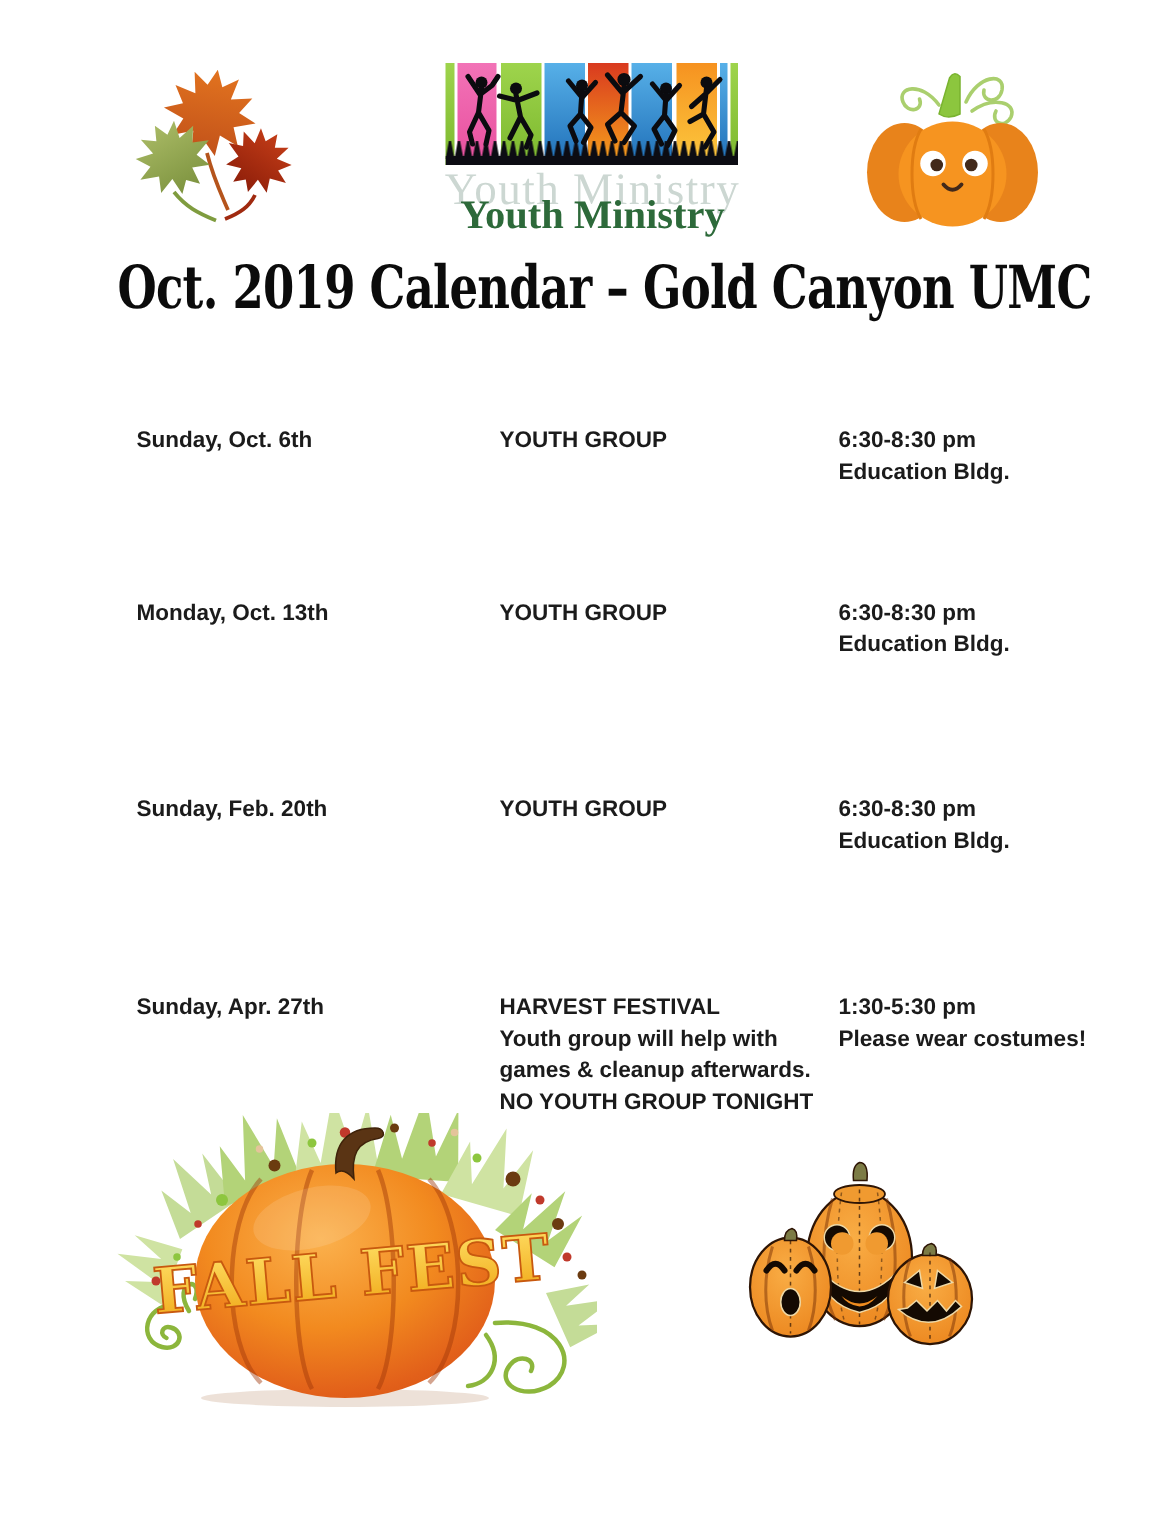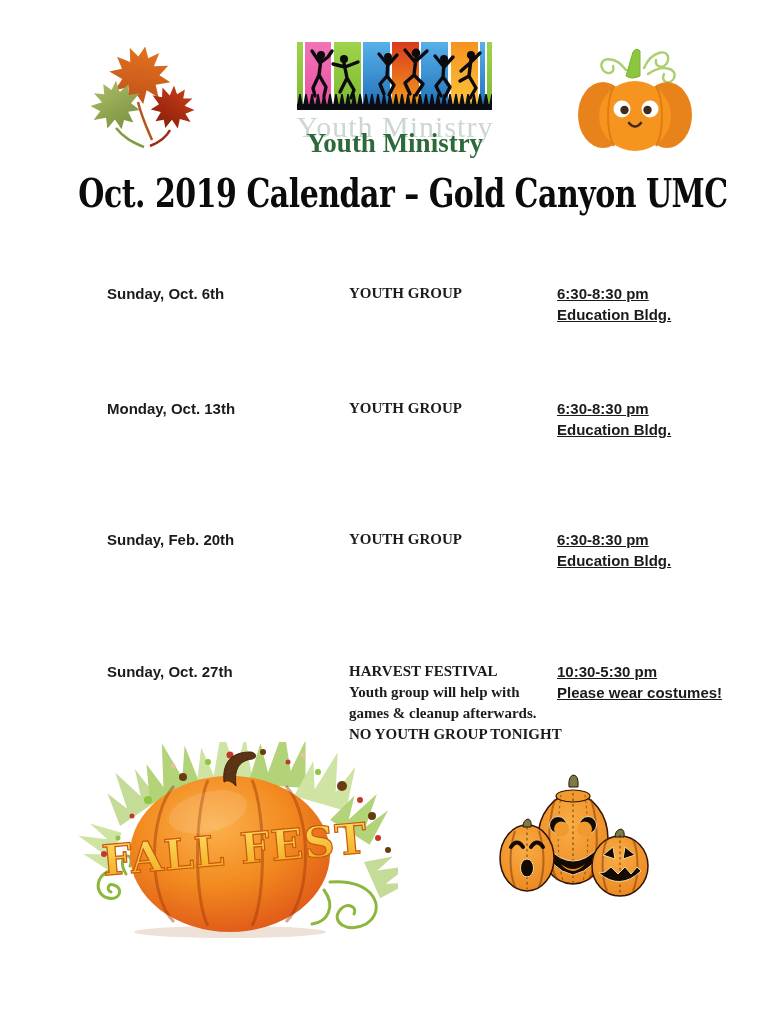--- a/index.html
+++ b/index.html
@@ -25,24 +25,24 @@
       font-family:"Liberation Serif",serif;font-size:30px;letter-spacing:1px;color:#ccd7d2;}
   .logo-label{position:absolute;left:300px;top:128px;width:190px;text-align:center;
       font-family:"Liberation Serif",serif;font-size:27px;font-weight:bold;color:#2d6a3a;}
   
   .title{position:absolute;left:0;top:170px;width:780px;text-align:center;padding-left:26px;
       box-sizing:border-box;font-family:"DejaVu Serif",serif;font-weight:bold;font-size:30px;
       letter-spacing:-0.5px;color:#0b0b0b;transform:scaleY(1.32);transform-origin:top center;}
   
   .row{position:absolute;left:0;width:780px;}
   .cell{position:absolute;top:0;white-space:pre-line;font-weight:bold;font-size:15px;
-        line-height:21px;color:#1b1b1b;margin-left:16px;}
+        line-height:21px;color:#1b1b1b;}
   .col-date{left:91px;width:215px;}
-  .col-event{left:333px;width:215px;font-family:Liberation Serif, serif;}
-  .col-time{left:541px;width:215px;text-decoration:underline;}
+  .col-event{left:333px;width:215px;}
+  .col-time{left:559px;width:215px;}
   .r1{top:283px;}.r2{top:398px;}.r3{top:529px;}.r4{top:661px;}
   
   .art{position:absolute;}
   .leaves-art{left:86px;top:44px;}
   .pumpkin-art{left:576px;top:40px;}
   .fallfest-art{left:78px;top:742px;}
   .jack-art{left:497px;top:765px;}
 </style>
 </head>
 <body>
@@ -153,26 +153,26 @@
       <div class="cell col-time">6:30-8:30 pm
 Education Bldg.</div>
     </div>
     <div class="row r3">
       <div class="cell col-date">Sunday, Feb. 20th</div>
       <div class="cell col-event">YOUTH GROUP</div>
       <div class="cell col-time">6:30-8:30 pm
 Education Bldg.</div>
     </div>
     <div class="row r4">
-      <div class="cell col-date">Sunday, Oct. 27th</div>
+      <div class="cell col-date">Sunday, Apr. 27th</div>
       <div class="cell col-event">HARVEST FESTIVAL
 Youth group will help with
 games &amp; cleanup afterwards.
 NO YOUTH GROUP TONIGHT</div>
-      <div class="cell col-time">10:30-5:30 pm
+      <div class="cell col-time">1:30-5:30 pm
 Please wear costumes!</div>
     </div>
   </div>
 
   <svg class="art fallfest-art" width="320" height="200" viewBox="0 0 320 200">
     <defs>
       <radialGradient id="pg" cx="0.42" cy="0.32" r="0.85">
         <stop offset="0" stop-color="#fbb14d"></stop>
           <stop offset="0.45" stop-color="#f28a1f"></stop>
         <stop offset="0.78" stop-color="#e2601a"></stop>

